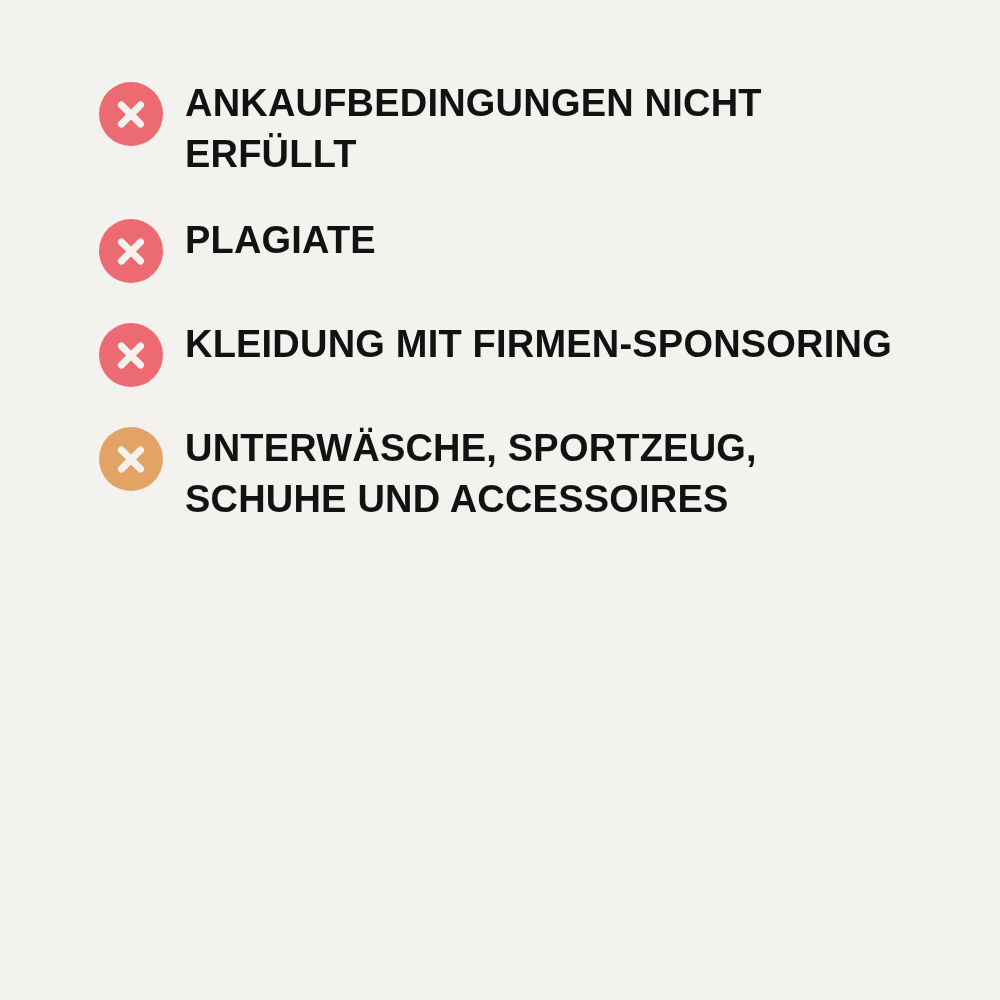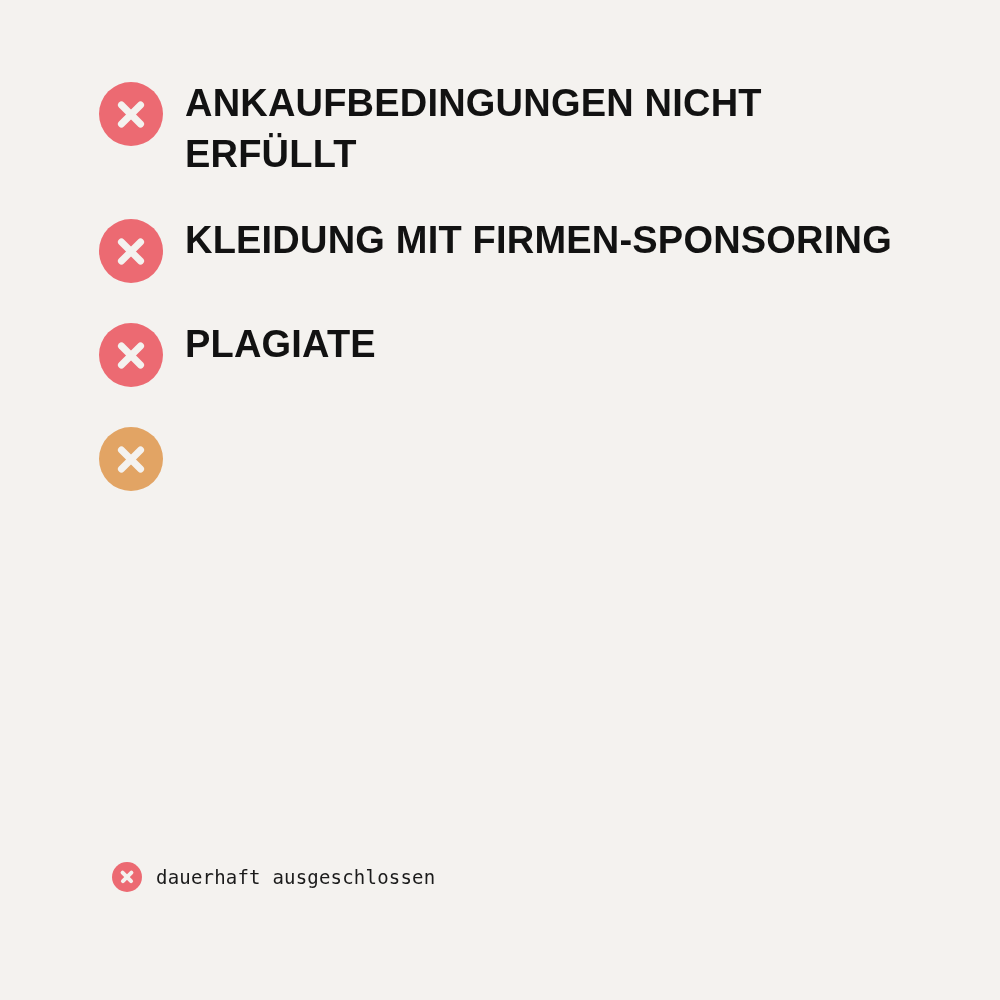--- a/index.html
+++ b/index.html
@@ -131,44 +131,38 @@
           <span class="bar b"></span>
       </div>
       <div class="row-label">Ankaufbedingungen nicht erfüllt</div>
     </div>
 
     <div class="row">
       <div class="badge red">
         <span class="bar a"></span>
           <span class="bar b"></span>
       </div>
-      <div class="row-label">Kleidung mit Firmen-Sponsoring</div>
+      <div class="row-label">Plagiate</div>
     </div>
 
     <div class="row">
       <div class="badge red">
         <span class="bar a"></span>
           <span class="bar b"></span>
       </div>
-      <div class="row-label">Plagiate</div>
+      <div class="row-label">Kleidung mit Firmen-Sponsoring</div>
     </div>
 
 
     <div class="row">
       <div class="badge orange">
         <span class="bar a"></span>
           <span class="bar b"></span>
       </div>
+      <div class="row-label">Unterwäsche, Sportzeug, Schuhe und Accessoires</div>
     </div>
 
   </div>
 
   <div class="legend">
-    <div class="legend-item">
-      <div class="legend-badge red">
-        <span class="bar a"></span>
-          <span class="bar b"></span>
-      </div>
-      <div class="legend-label">dauerhaft ausgeschlossen</div>
-    </div>
   </div>
 
 </div>
 
 </body></html>

